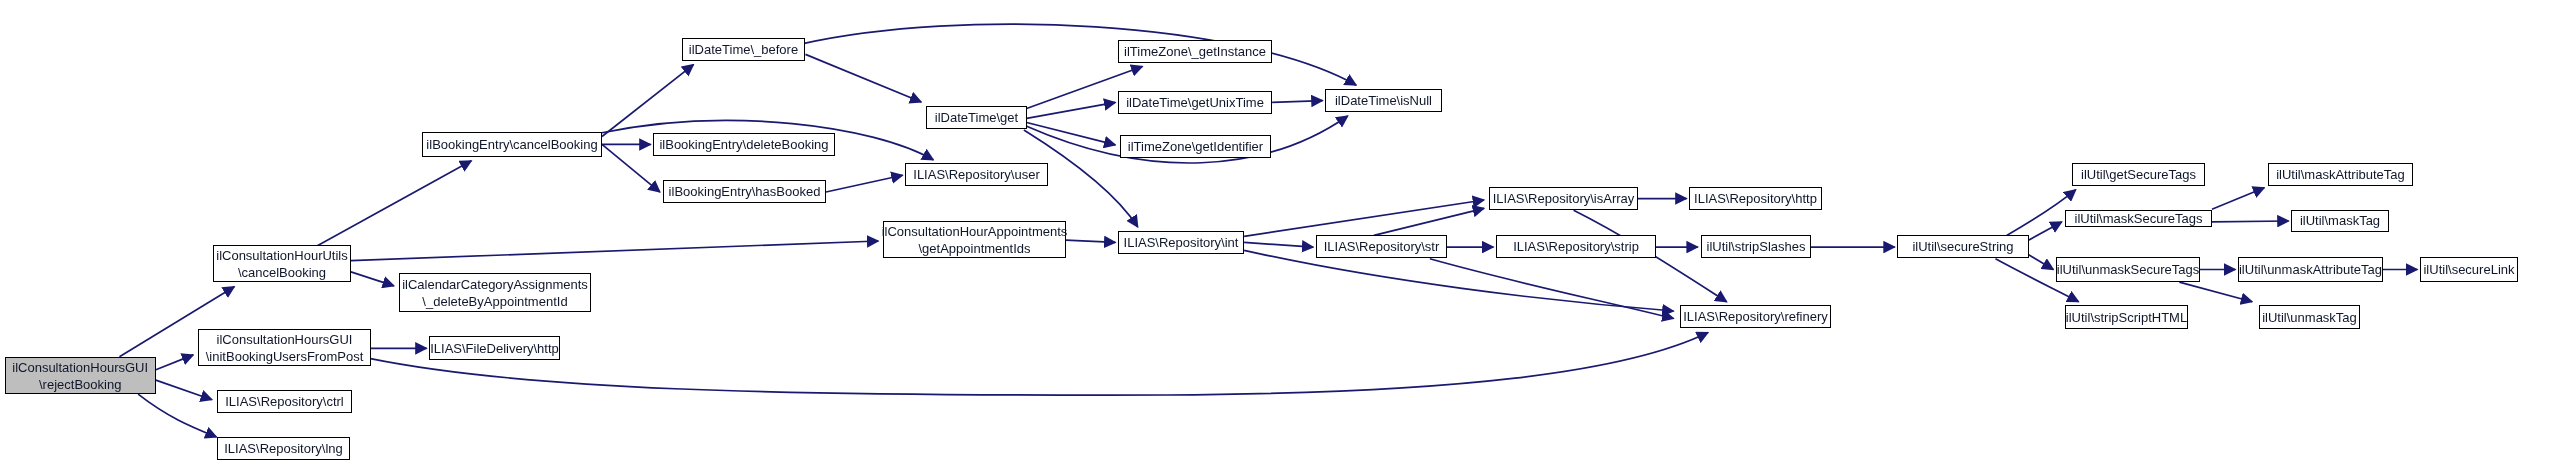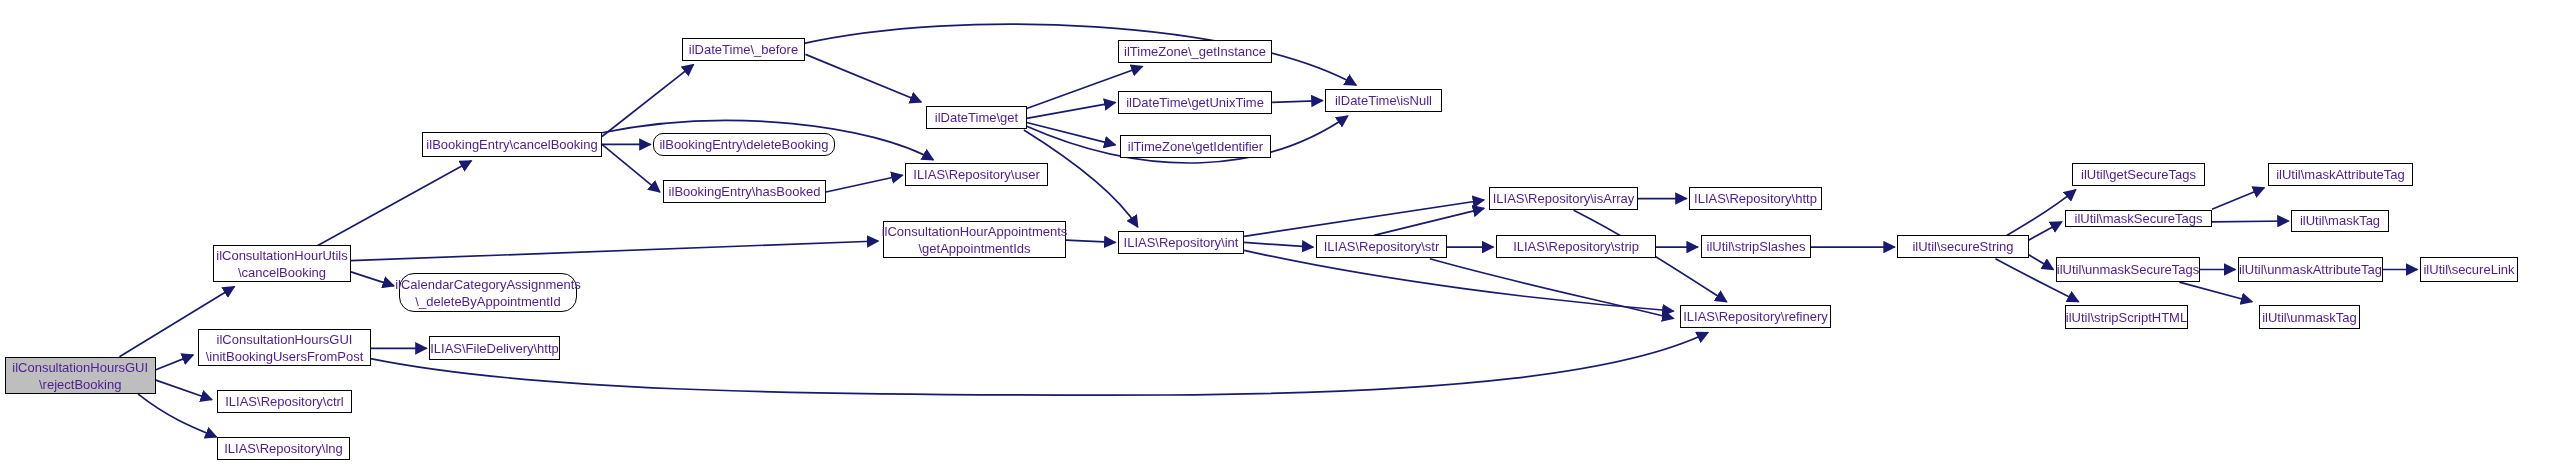--- a/index.html
+++ b/index.html
@@ -19,21 +19,21 @@
     position: absolute;
     left: 0;
     top: 0;
     pointer-events: none;
   }
   .node {
     position: absolute;
     box-sizing: border-box;
     border: 1.4px solid #000000;
     background: #ffffff;
-    color: #4c1d95;
+    color: #0f172a;
     display: flex;
     align-items: center;
     justify-content: center;
     text-align: center;
     font-size: 13px;
     line-height: 17px;
     white-space: pre-line;
     cursor: pointer;
     z-index: 2;
   }
@@ -100,32 +100,32 @@
 <div class="node root" style="left: 4.7px; top: 357px; width: 151px; height: 37px;">ilConsultationHoursGUI
 \rejectBooking</div>
     <div class="node" style="left: 213px; top: 245px; width: 138px; height: 37px;">ilConsultationHourUtils
 \cancelBooking</div>
     <div class="node" style="left: 198px; top: 329px; width: 173px; height: 37px;">ilConsultationHoursGUI
 \initBookingUsersFromPost</div>
     <div class="node" style="left: 217px; top: 390px; width: 135px; height: 23px;">ILIAS\Repository\ctrl</div>
     <div class="node" style="left: 217px; top: 437px; width: 133px; height: 23px;">ILIAS\Repository\lng</div>
     <div class="node" style="left: 422px; top: 132px; width: 180px; height: 25px;">ilBookingEntry\cancelBooking</div>
     <div class="node" style="left: 682px; top: 38px; width: 123px; height: 23px;">ilDateTime\_before</div>
-    <div class="node" style="left: 653px; top: 133px; width: 182px; height: 23px; border-radius: 10px;">ilBookingEntry\deleteBooking</div>
+    <div class="node" style="left: 653px; top: 133px; width: 182px; height: 23px;">ilBookingEntry\deleteBooking</div>
     <div class="node" style="left: 663px; top: 180px; width: 163px; height: 23px;">ilBookingEntry\hasBooked</div>
     <div class="node" style="left: 905px; top: 163px; width: 143px; height: 23px;">ILIAS\Repository\user</div>
     <div class="node" style="left: 926px; top: 106px; width: 101px; height: 23px;">ilDateTime\get</div>
     <div class="node" style="left: 1118px; top: 40px; width: 154px; height: 23px;">ilTimeZone\_getInstance</div>
     <div class="node" style="left: 1118px; top: 91px; width: 154px; height: 23px;">ilDateTime\getUnixTime</div>
     <div class="node" style="left: 1120px; top: 135px; width: 151px; height: 23px;">ilTimeZone\getIdentifier</div>
     <div class="node" style="left: 1325px; top: 89px; width: 117px; height: 23px;">ilDateTime\isNull</div>
     <div class="node" style="left: 883px; top: 221px; width: 183px; height: 37px;">ilConsultationHourAppointments
 \getAppointmentIds</div>
     <div class="node" style="left: 1118px; top: 231px; width: 126px; height: 23px;">ILIAS\Repository\int</div>
-    <div class="node" style="left: 399px; top: 273px; width: 178px; height: 39px; border-radius: 15px;">ilCalendarCategoryAssignments
+    <div class="node" style="left: 399px; top: 273px; width: 192px; height: 39px;">ilCalendarCategoryAssignments
 \_deleteByAppointmentId</div>
     <div class="node" style="left: 429px; top: 336px; width: 131px; height: 24px;">ILIAS\FileDelivery\http</div>
     <div class="node" style="left: 1316px; top: 235px; width: 131px; height: 23px;">ILIAS\Repository\str</div>
     <div class="node" style="left: 1489px; top: 187px; width: 149px; height: 23px;">ILIAS\Repository\isArray</div>
     <div class="node" style="left: 1689px; top: 187px; width: 133px; height: 23px; text-align: right;">ILIAS\Repository\http</div>
     <div class="node" style="left: 1496px; top: 235px; width: 160px; height: 23px;">ILIAS\Repository\strip</div>
     <div class="node" style="left: 1701px; top: 235px; width: 110px; height: 23px;">ilUtil\stripSlashes</div>
     <div class="node" style="left: 1680px; top: 305px; width: 151px; height: 23px;">ILIAS\Repository\refinery</div>
     <div class="node" style="left: 1897px; top: 235px; width: 132px; height: 23px;">ilUtil\secureString</div>
     <div class="node" style="left: 2072px; top: 163px; width: 133px; height: 23px;">ilUtil\getSecureTags</div>

